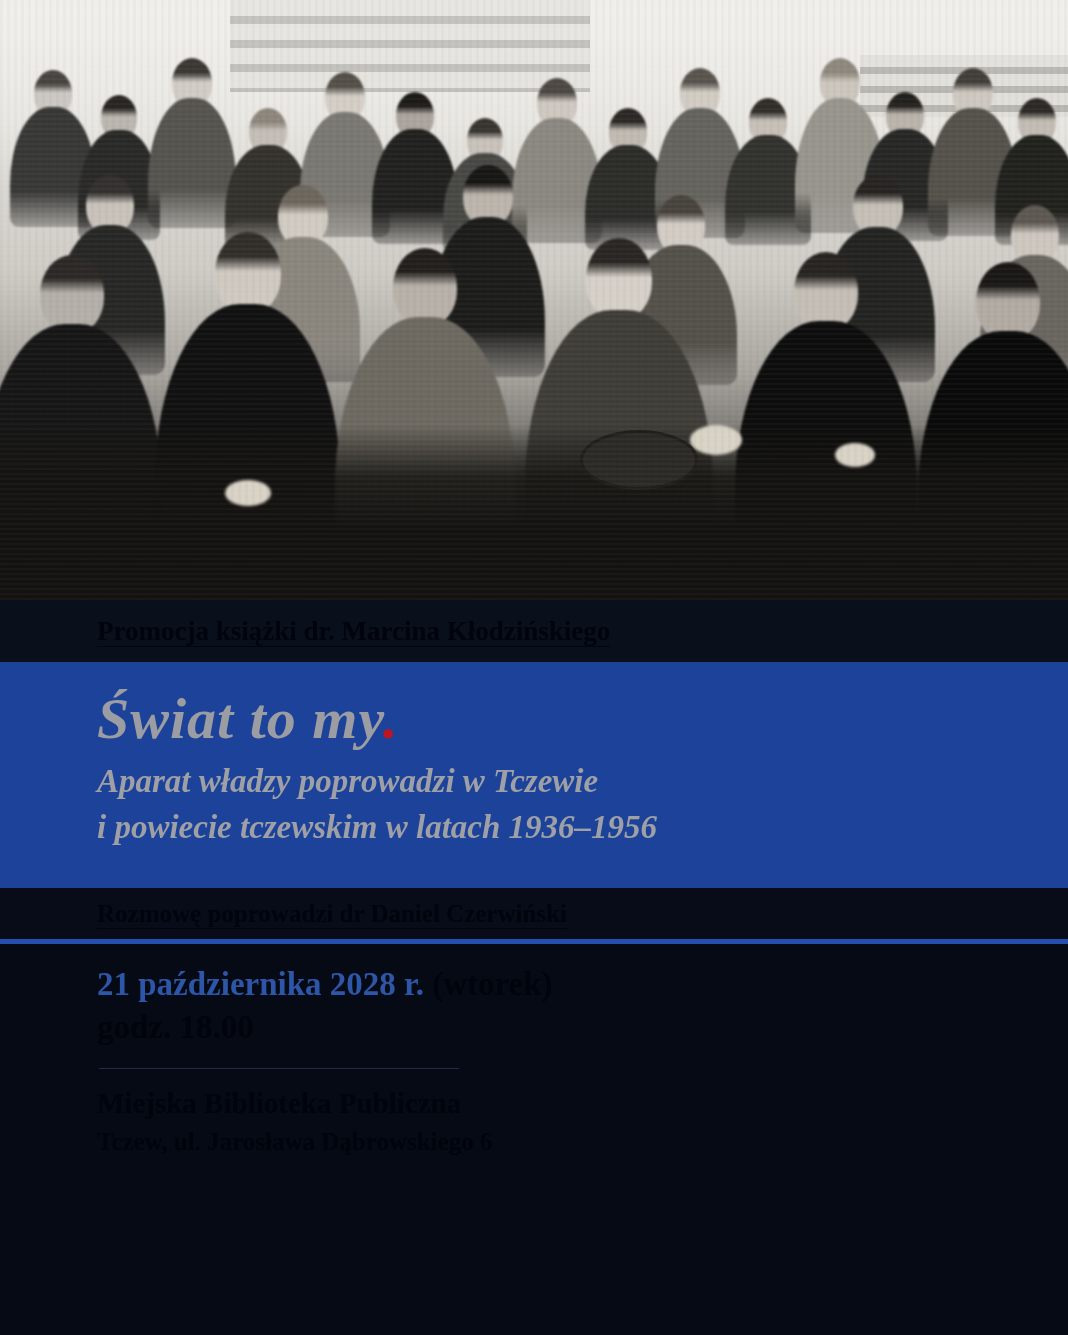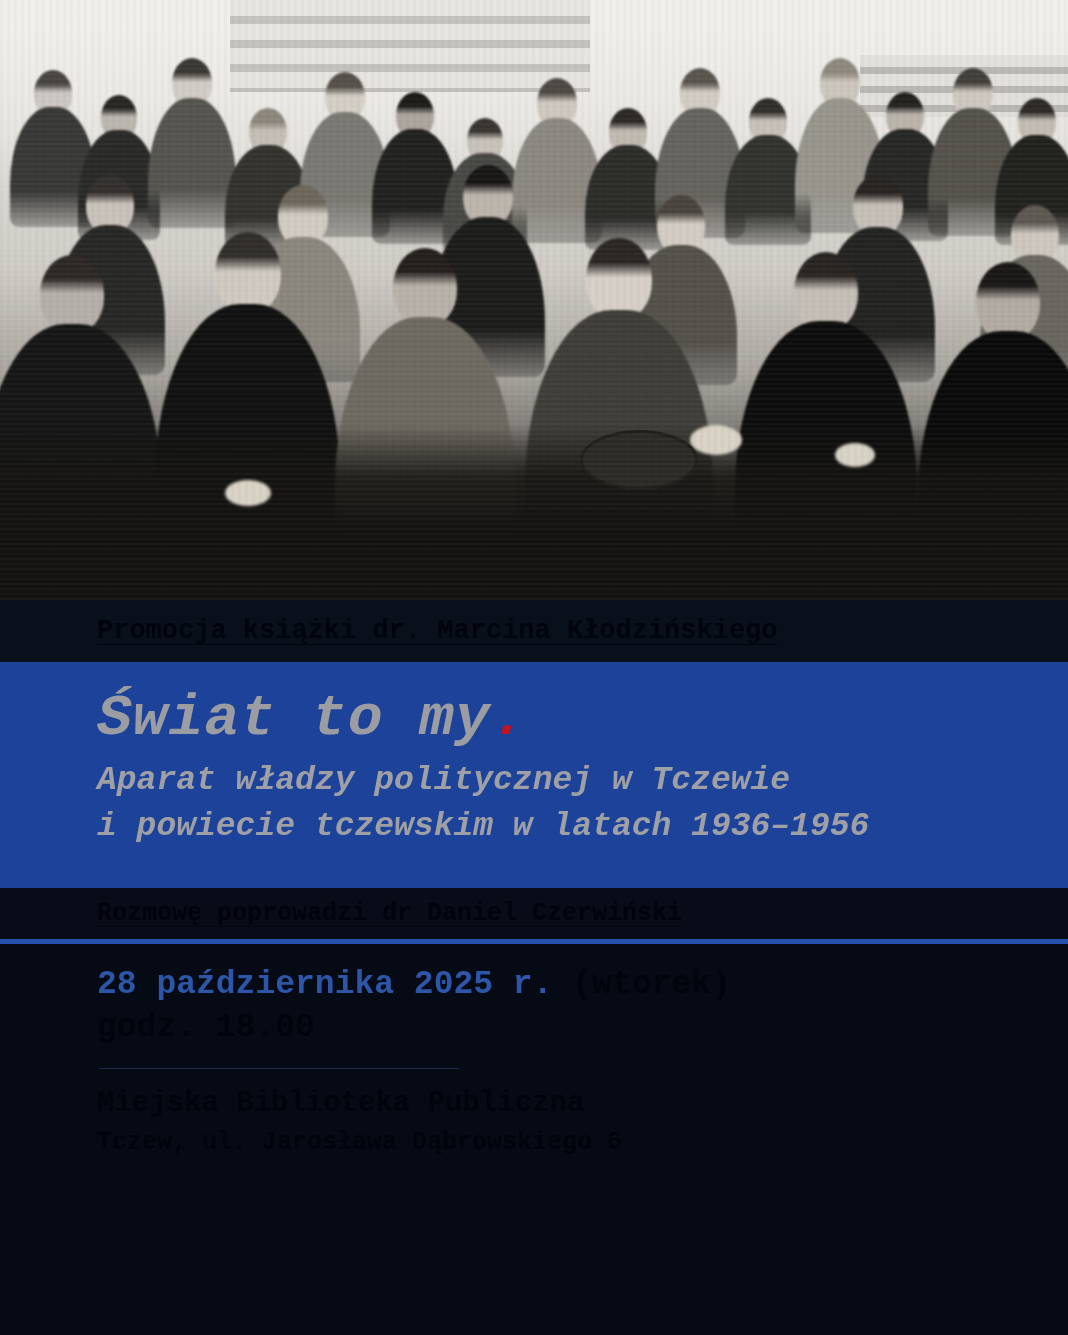--- a/index.html
+++ b/index.html
@@ -1,17 +1,17 @@
 <!DOCTYPE html>
 <html><head>
 <meta charset="utf-8">
 <style>
   html,body{margin:0;padding:0;background:#000;}
   .poster{position:relative;width:1068px;height:1335px;overflow:hidden;
-          font-family:Liberation Mono, monospace; background:#050a14;}
+          font-family:Liberation Serif, serif; background:#050a14;}
 
   
   .photo{position:relative;width:100%;height:600px;overflow:hidden;
          background:linear-gradient(180deg,#eceae6 0%,#e2e0db 22%,#cfccc6 45%,#a9a6a0 62%,#5a5853 80%,#23221f 100%);}
   .photo-wash{position:absolute;left:0;top:0;width:100%;height:185px;
          background:linear-gradient(180deg,#f1efeb 10%,rgba(241,239,235,0));z-index:0;}
   .streak{position:absolute;opacity:.45;z-index:0;}
   .streak.s1{left:230px;top:0;width:360px;height:92px;
          background:repeating-linear-gradient(180deg,#dddbd6 0 16px,#8f8d88 16px 24px);}
   .streak.s2{left:860px;top:55px;width:208px;height:62px;
@@ -192,33 +192,33 @@
     <div class="grain"></div>
   </div>
 
   <div class="band-promo">
     <span class="ghost uline txt">Promocja książki dr. Marcina Kłodzińskiego</span>
   </div>
 
   <div class="band-title">
     <div class="title-main"><span>Świat to my</span><span class="title-dot">.</span></div>
     <div class="subtitle">
-      <div>Aparat władzy politycznej w Tczewie</div>
+      <div>Aparat władzy poprowadzi w Tczewie</div>
       <div>i powiecie tczewskim w latach 1936–1956</div>
     </div>
   </div>
 
   <div class="band-moderator">
     <span class="ghost uline txt">Rozmowę poprowadzi dr Daniel Czerwiński</span>
   </div>
   <div class="blue-rule"></div>
 
   <div class="bottom">
     <div class="date-line">
-      <span class="date-blue">28 października 2025 r.</span><span class="date-day"> (wtorek)</span>
+      <span class="date-blue">21 października 2028 r.</span><span class="date-day"> (wtorek)</span>
     </div>
     <div class="time-line">godz. 18.00</div>
     <div class="divider"></div>
     <div class="venue">Miejska Biblioteka Publiczna</div>
     <div class="address">Tczew, ul. Jarosława Dąbrowskiego 6</div>
   </div>
 
   <div class="logos">
     
 

